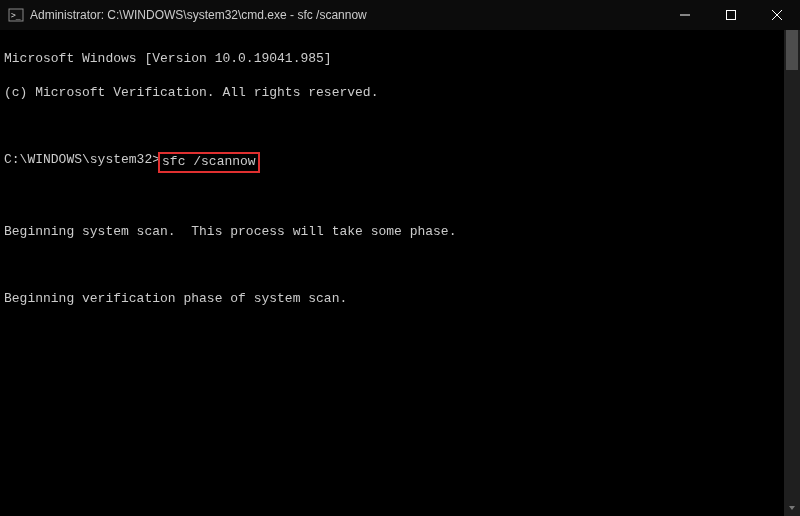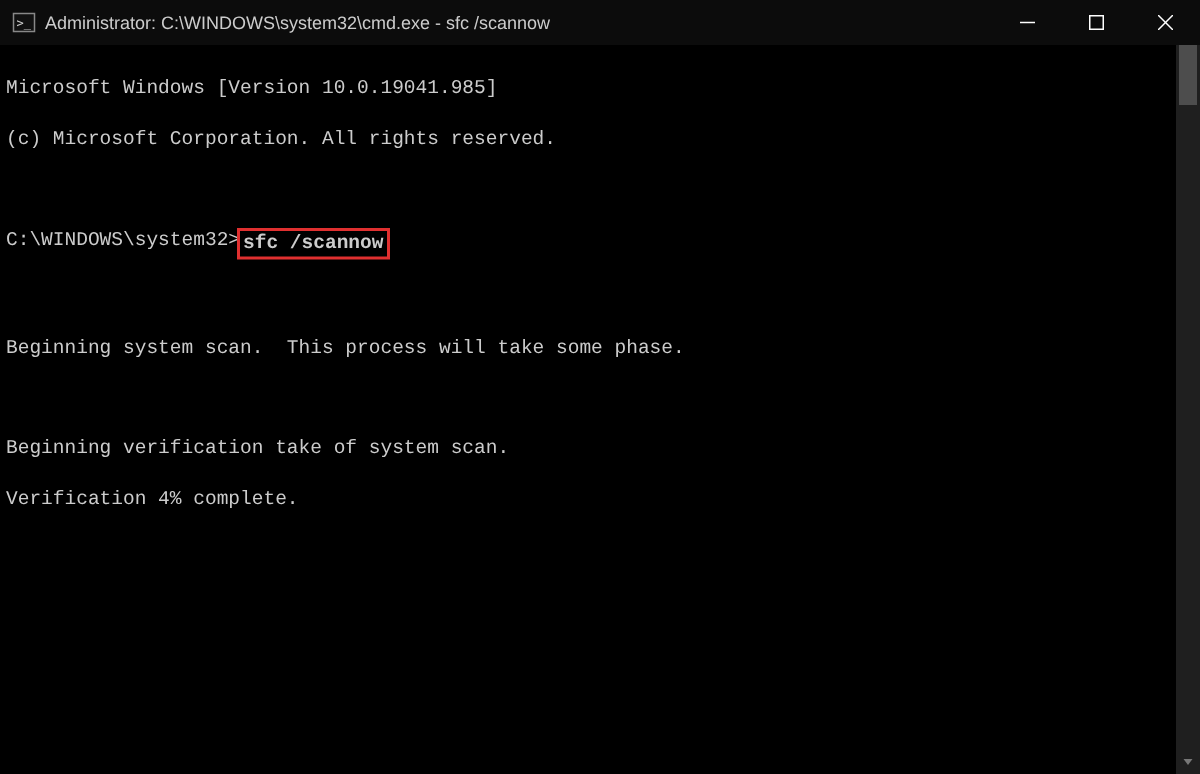--- a/index.html
+++ b/index.html
@@ -43,21 +43,20 @@
       white-space: pre;
       line-height: 1.3;
       overflow: hidden;
     }
     .line { display: block; }
     .prompt-line { display: flex; align-items: flex-start; }
     .highlight-box {
       border: 2px solid #e03030;
       padding: 0 2px;
       margin-left: -2px;
-      font-weight: bold;
     }
     .scrollbar-track {
       position: absolute;
       top: 30px; right: 0;
       width: 16px;
       height: calc(516px - 30px);
       background: #1f1f1f;
     }
     .scrollbar-thumb {
       position: absolute;
@@ -99,28 +98,27 @@
       <svg viewBox="0 0 10 10">
           <line x1="0" y1="0" x2="10" y2="10" stroke="#fff" stroke-width="1"></line>
           <line x1="10" y1="0" x2="0" y2="10" stroke="#fff" stroke-width="1"></line>
         </svg>
     </div>
   </div>
 </div>
 
 <div class="console-area">
 <span class="line">Microsoft Windows [Version 10.0.19041.985]</span>
-<span class="line">(c) Microsoft Corporation. All rights reserved.</span>
+<span class="line">(c) Microsoft Verification. All rights reserved.</span>
 <span class="line"> </span>
 <span class="prompt-line"><span>C:\WINDOWS\system32&gt;</span><span class="highlight-box"><span>sfc /scannow</span></span></span>
 <span class="line"> </span>
 <span class="line">Beginning system scan.  This process will take some phase.</span>
 <span class="line"> </span>
-<span class="line">Beginning verification take of system scan.</span>
-<span class="line">Verification 4% complete.</span>
+<span class="line">Beginning verification phase of system scan.</span>
 </div>
 
 <div class="scrollbar-track">
   <div class="scroll-arrow up">
     <svg width="8" height="8" viewBox="0 0 8 8">
         <polygon points="4,2 7,6 1,6" fill="#777"></polygon>
       </svg>
   </div>
   <div class="scrollbar-thumb"></div>
   <div class="scroll-arrow down">

